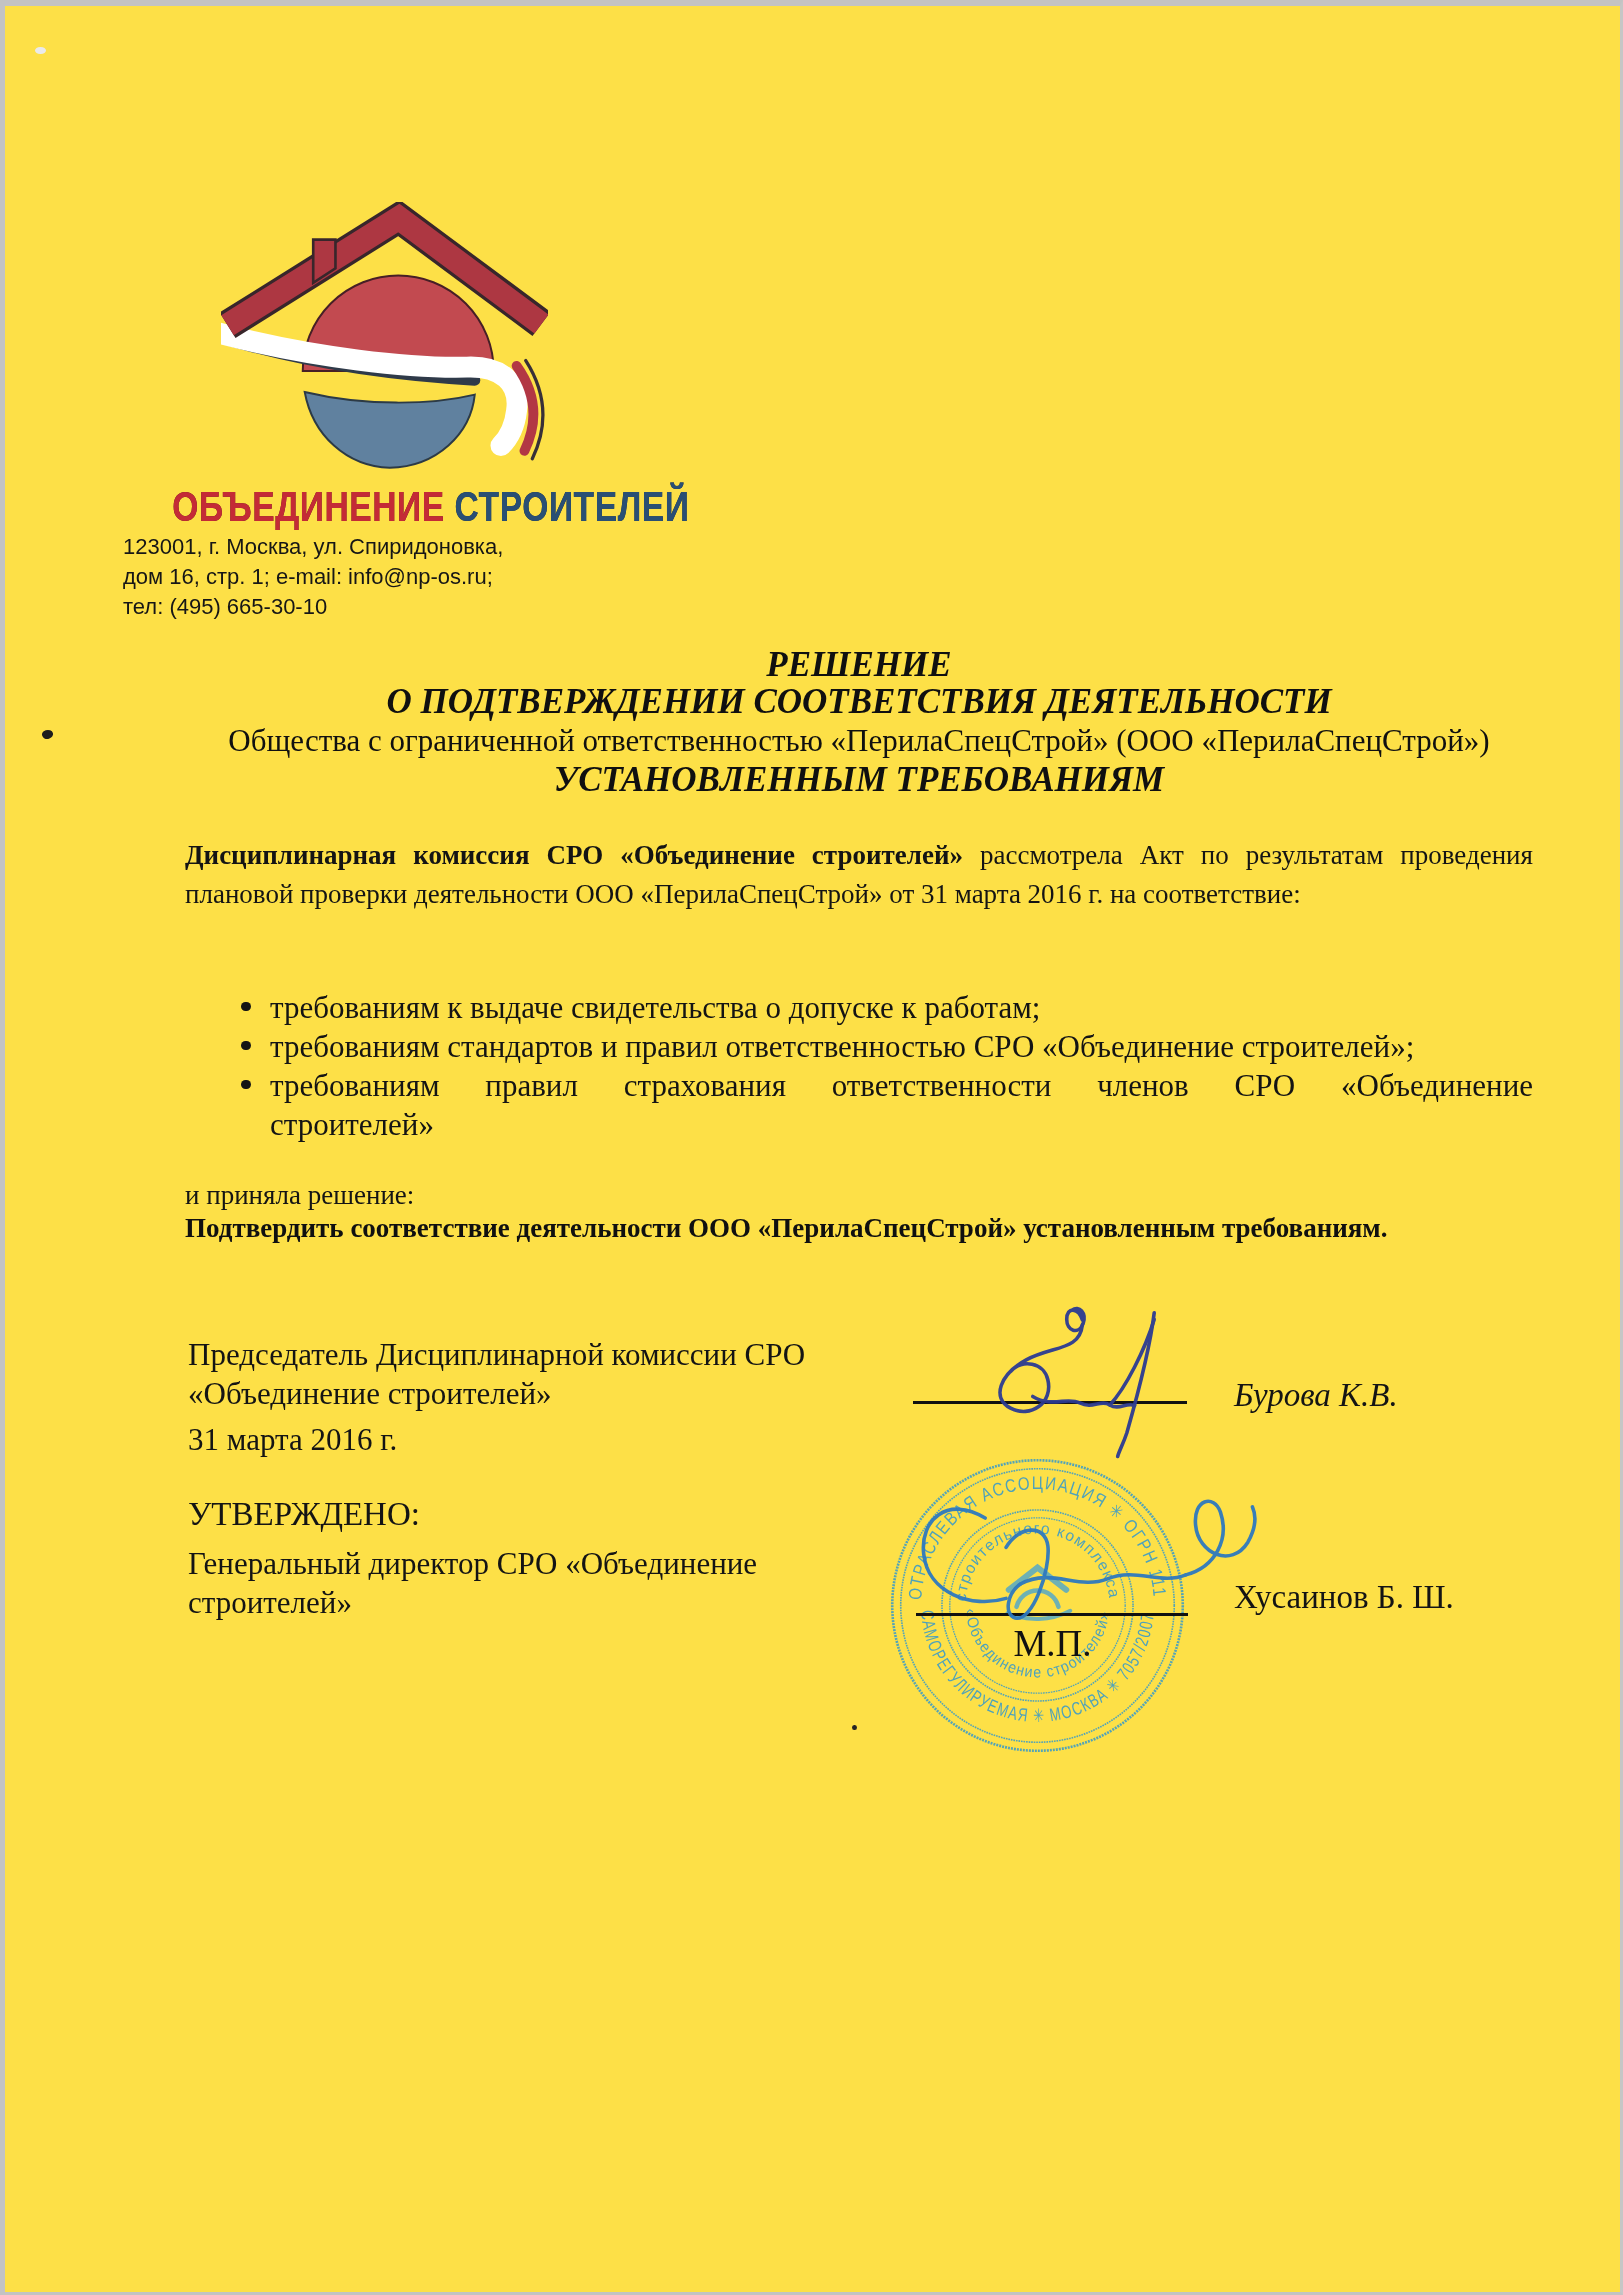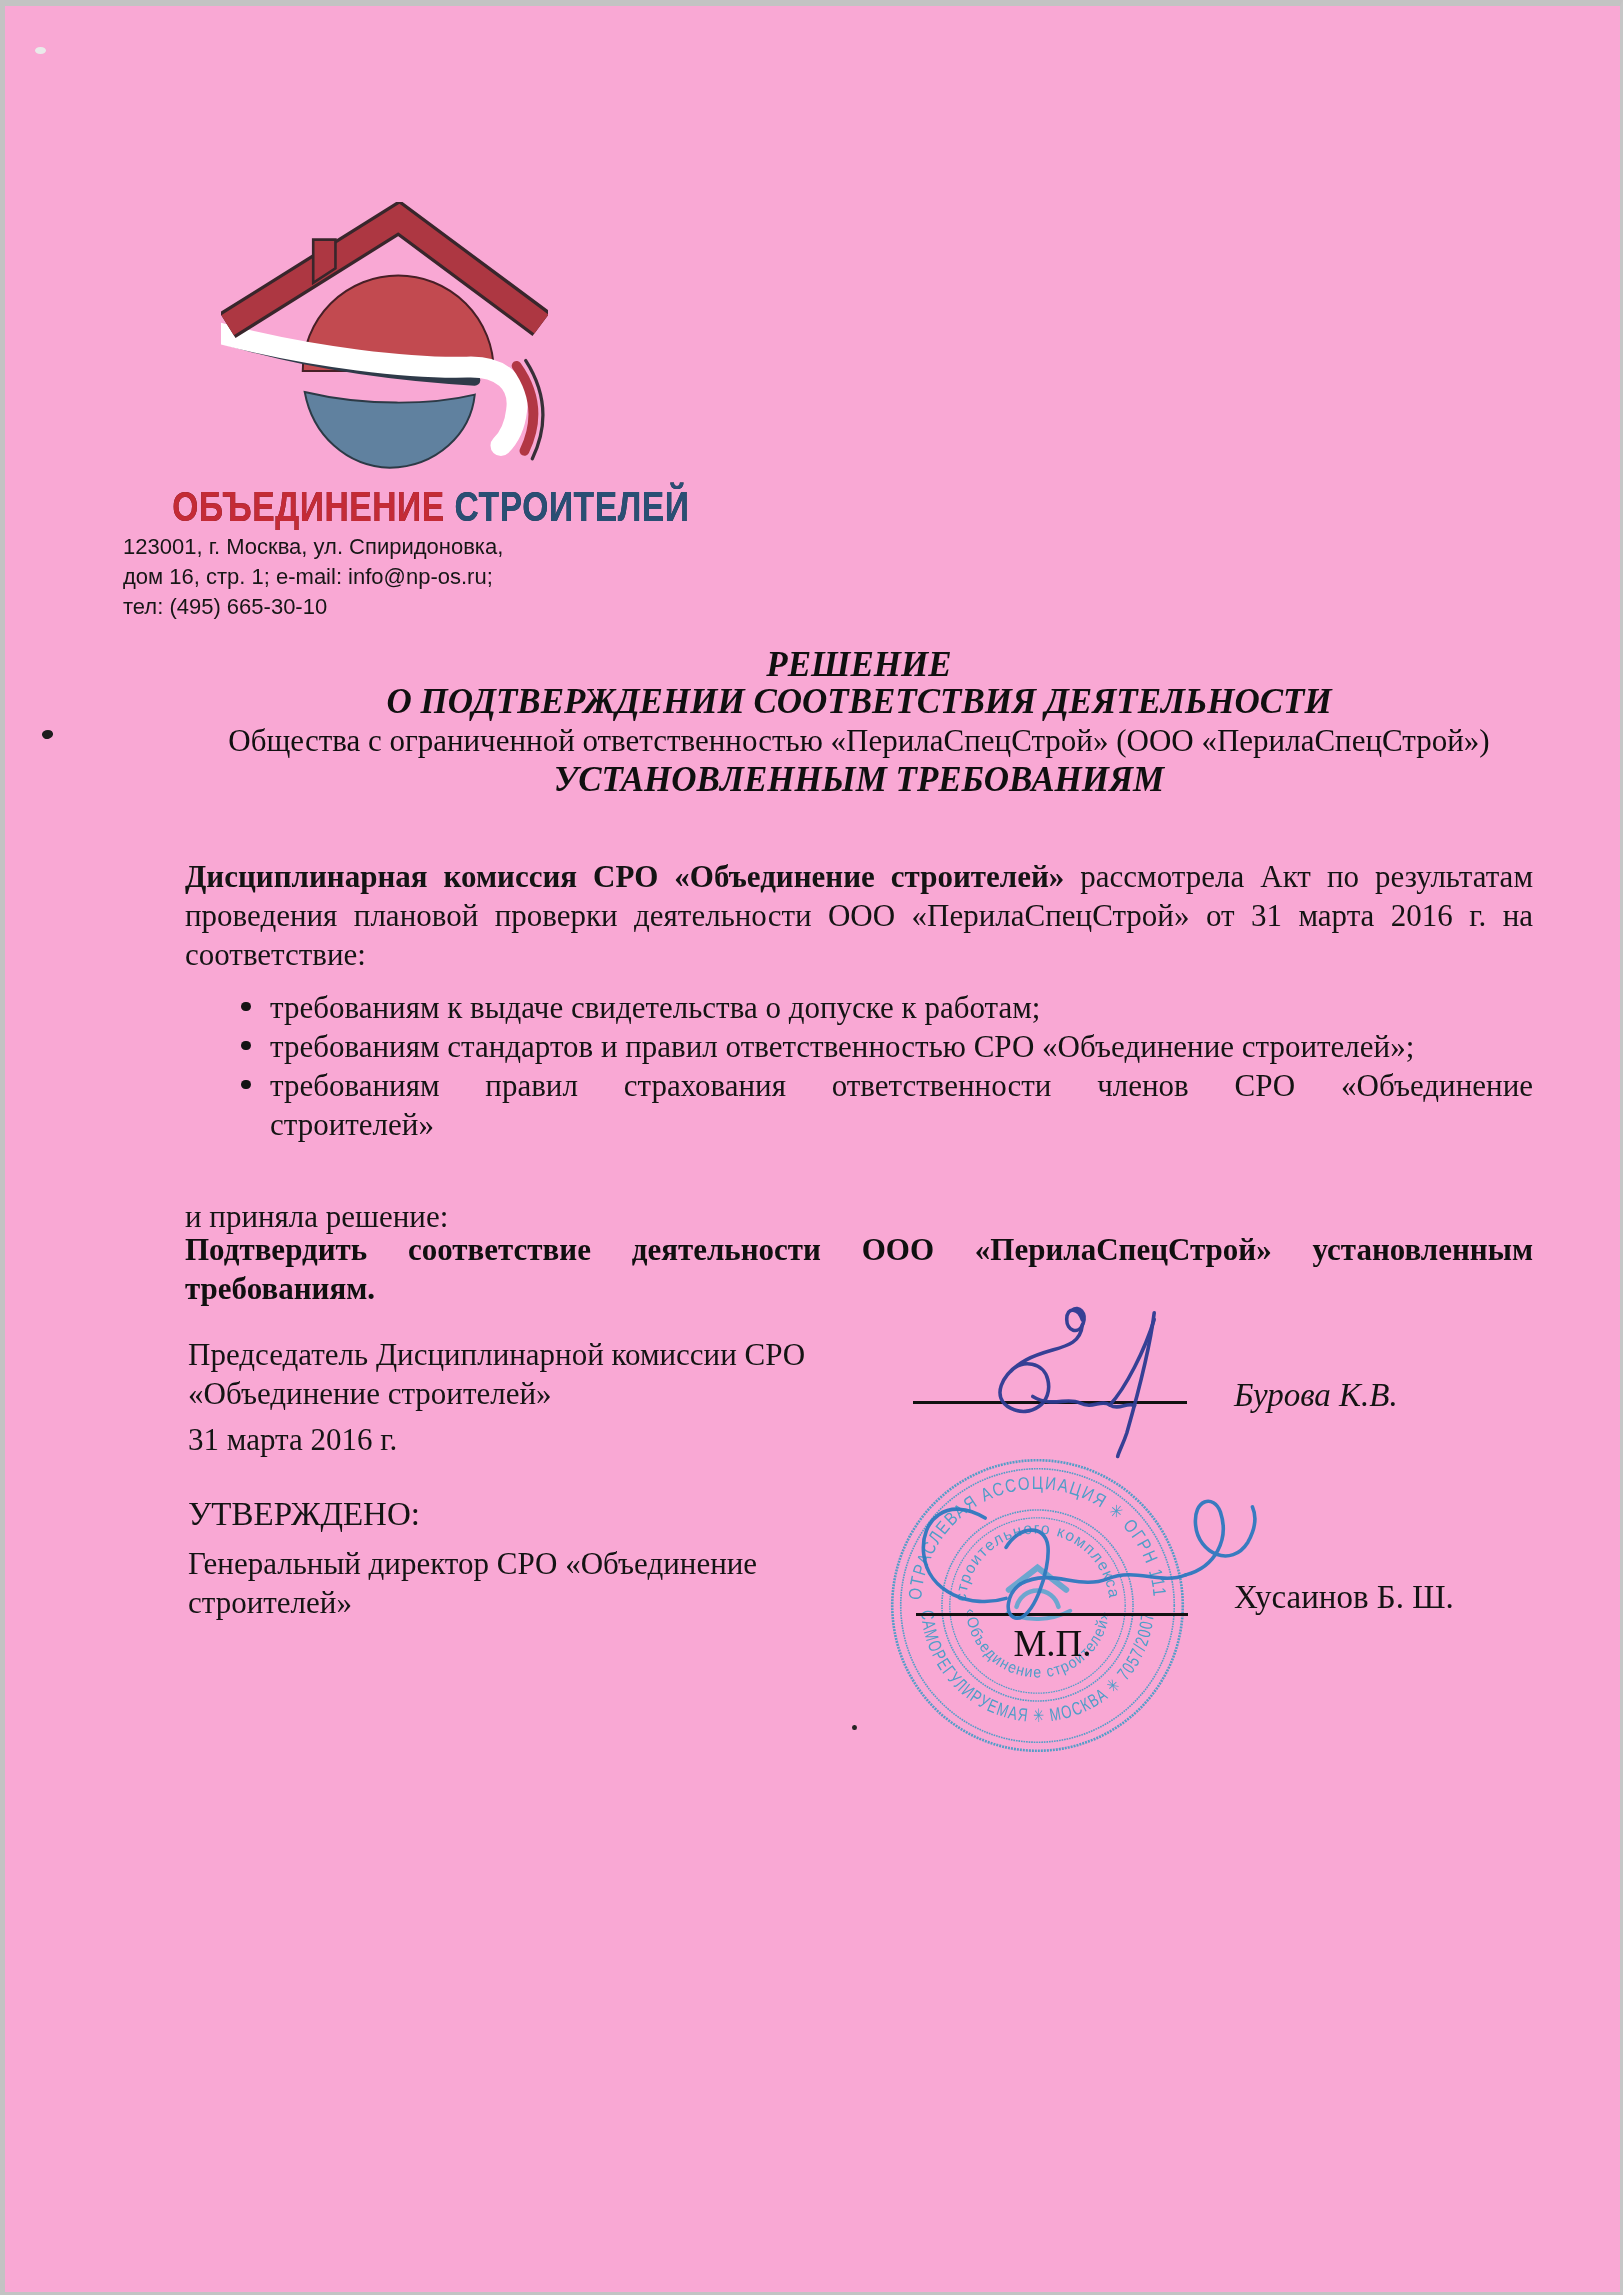--- a/index.html
+++ b/index.html
@@ -1,19 +1,19 @@
 <!DOCTYPE html>
 <html style="font-size:10.5px"><head>
 <meta charset="utf-8">
 <style>
   html,body{margin:0;padding:0;background:#ffffff;}
   body{width:1623px;height:2295px;position:relative;font-family:"Liberation Serif",serif;}
   .page{
     position:absolute;left:0;top:0;width:1623px;height:2295px;box-sizing:border-box;
-    background:#f9a8d4;
+    background:#fde047;
     border-top:6.5px solid #c3c3c3;border-left:5.2px solid #c3c3c3;
     border-right:3.9px solid #c6c6c6;border-bottom:3.9px solid #c3c3c3;
     overflow:hidden;
   }
   .abs{position:absolute;}
   
   .logo-svg{left:216px;top:196px;width:327px;height:274px;}
   .logo-title{
     left:111px;top:477px;width:563px;text-align:center;
     font-family:"Liberation Sans",sans-serif;font-weight:700;font-size:42px;line-height:47px;
@@ -23,21 +23,21 @@
   .logo-title .blue{color:#2a4f74;text-shadow:0 0 0.7px #122338;}
   .addr{
     left:118px;top:526px;width:550px;text-align:left;
     font-family:"Liberation Sans",sans-serif;font-size:22px;line-height:30px;color:#161616;
   }
   
   .doc-title{left:180px;top:640px;width:1348px;text-align:center;color:#101010;}
   .doc-title .t-b{font-weight:700;font-size:35px;line-height:37px;font-style:italic;}
   .doc-title .t-r{font-weight:400;font-size:31px;line-height:41px;}
   
-  .para{color:#141414;font-size:31px;line-height:39px;margin-top:21px;}
+  .para{color:#141414;font-size:27px;line-height:39px;}
   .p1{left:180px;top:830px;width:1348px;text-align:justify;}
   .p1 .b{font-weight:700;}
   .bullets{left:180px;top:982px;width:1348px;margin:0;padding:0;list-style:none;}
   .bullets li{position:relative;padding-left:85px;font-size:31px;line-height:39px;color:#141414;}
   .bullets li::before{
     content:"";position:absolute;left:56px;top:13.7px;width:9.8px;height:9.8px;border-radius:50%;background:#141414;
   }
   .bullets li.justified{text-align:justify;word-spacing:18.3px;}
   .p2{left:180px;top:1170px;width:1348px;}
   .decision{left:180px;top:1203px;width:1348px;font-weight:700;text-align:justify;color:#101010;}

